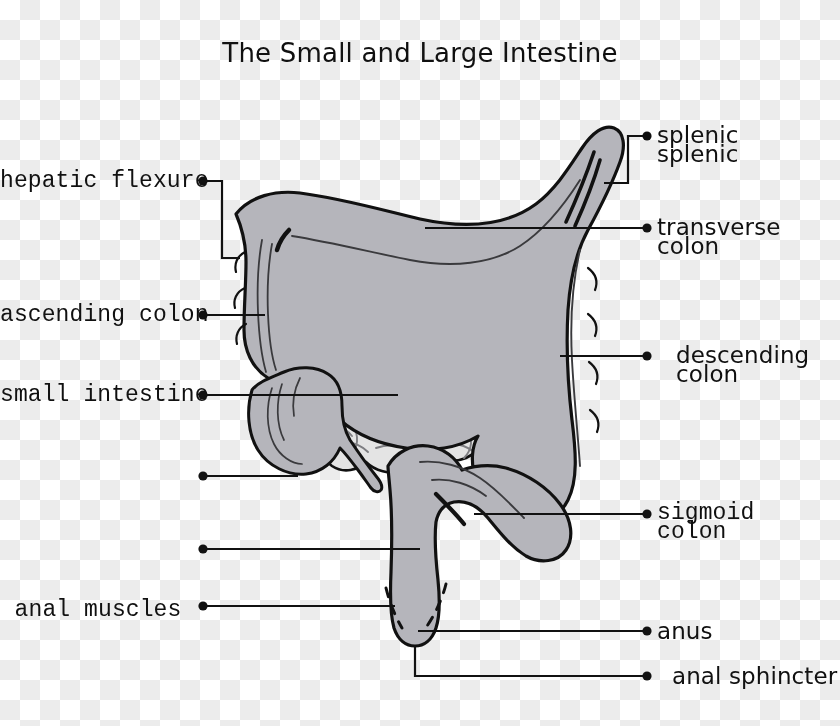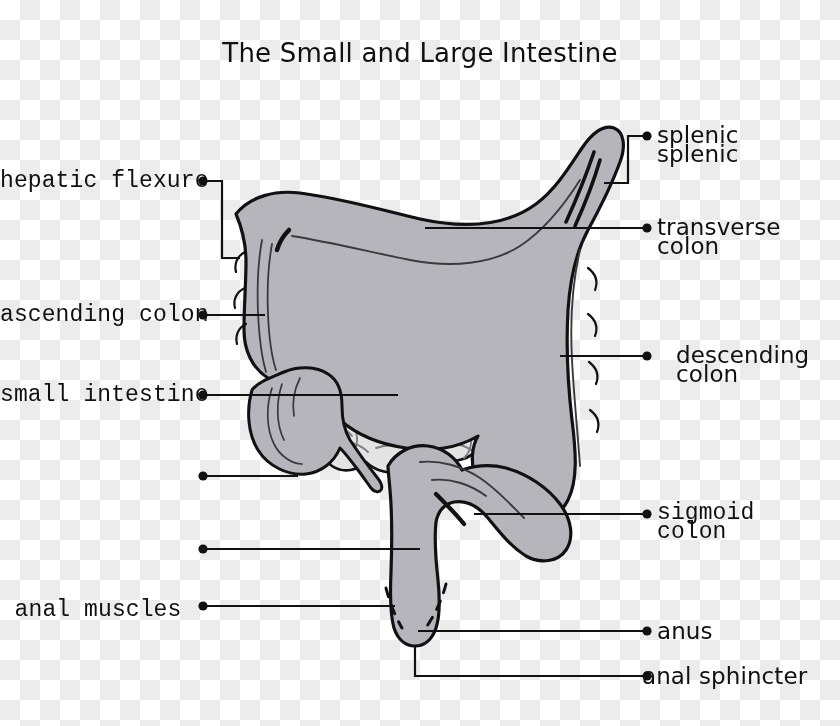--- a/index.html
+++ b/index.html
@@ -268,15 +268,15 @@
   <div class="lbl r" style="left:657px; top:126px;"><span>splenic</span><br><span>splenic</span></div>
 
   <div class="lbl r" style="left:657px; top:218px;"><span>transverse</span><br><span>colon</span></div>
 
   <div class="lbl r" style="left:676px; top:346px;"><span>descending</span><br><span>colon</span></div>
 
   <div class="lbl r" style="left:657px; top:504px;font-family:Liberation Mono, monospace;"><span>sigmoid</span><br><span>colon</span></div>
 
   <div class="lbl r" style="left:657px; top:622px;">anus</div>
 
-  <div class="lbl r" style="left:642px; top:667px;">anal sphincter</div>
+  <div class="lbl r" style="left:672px; top:667px;">anal sphincter</div>
 
 </div>
 
 </body></html>

